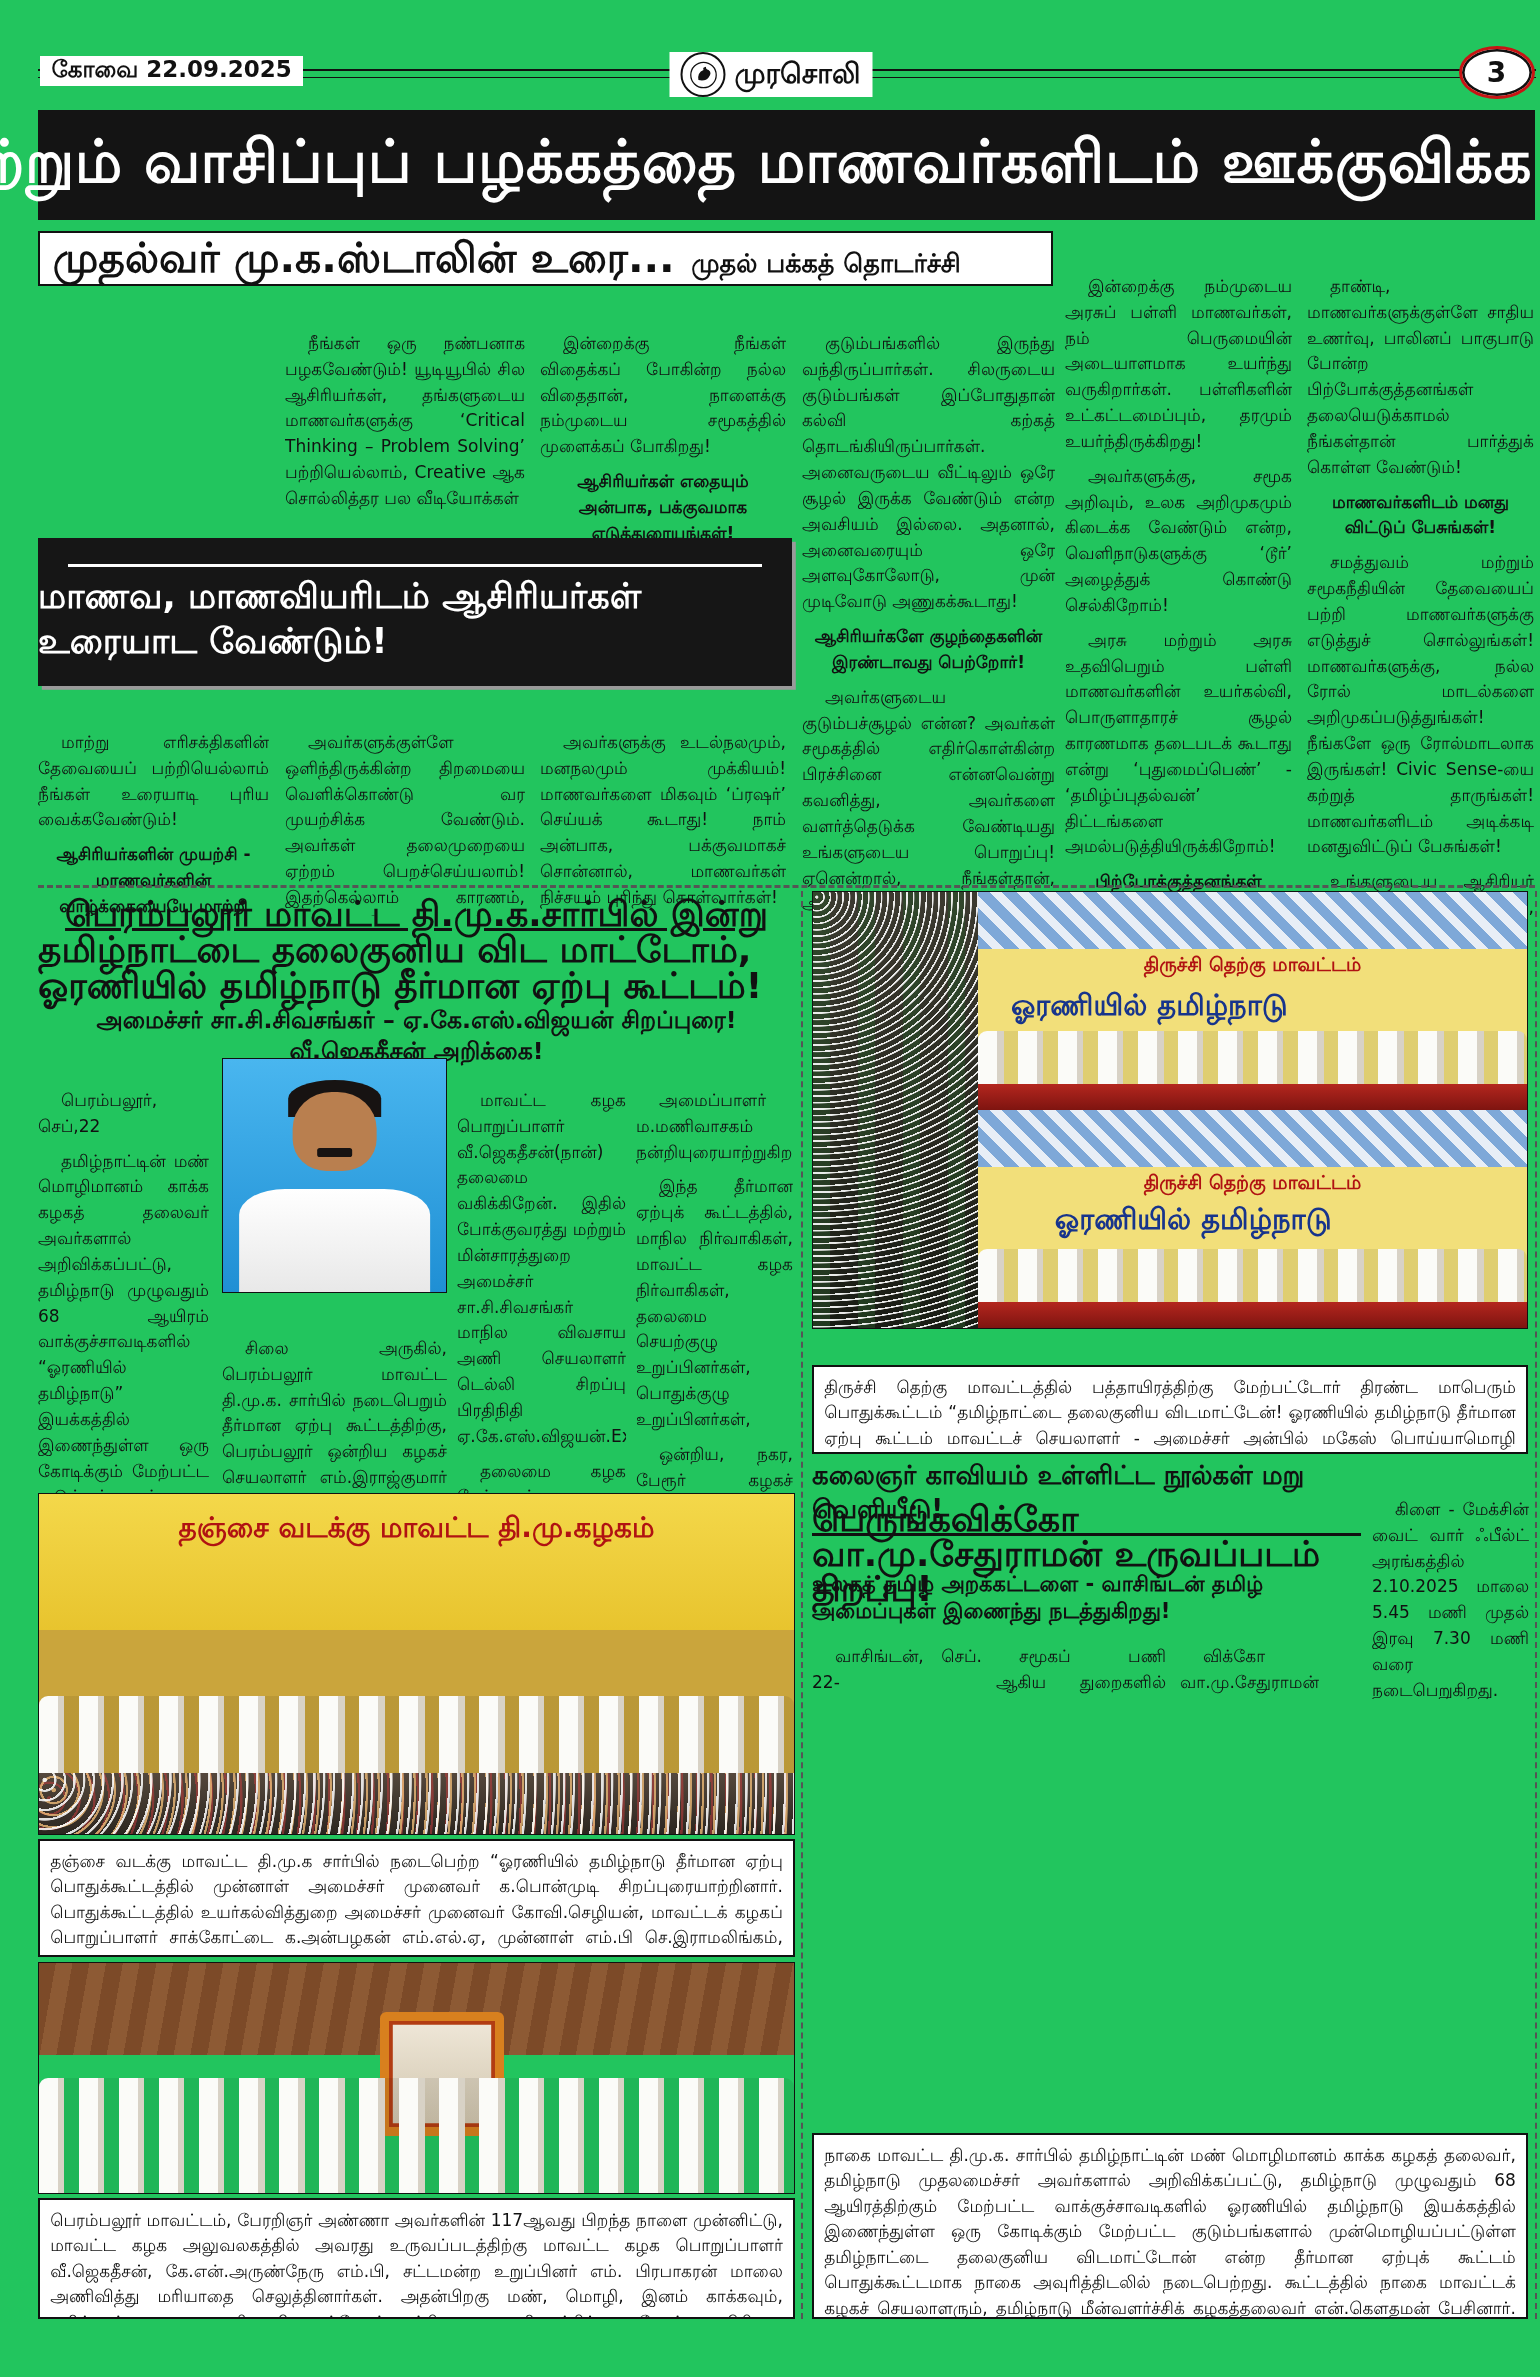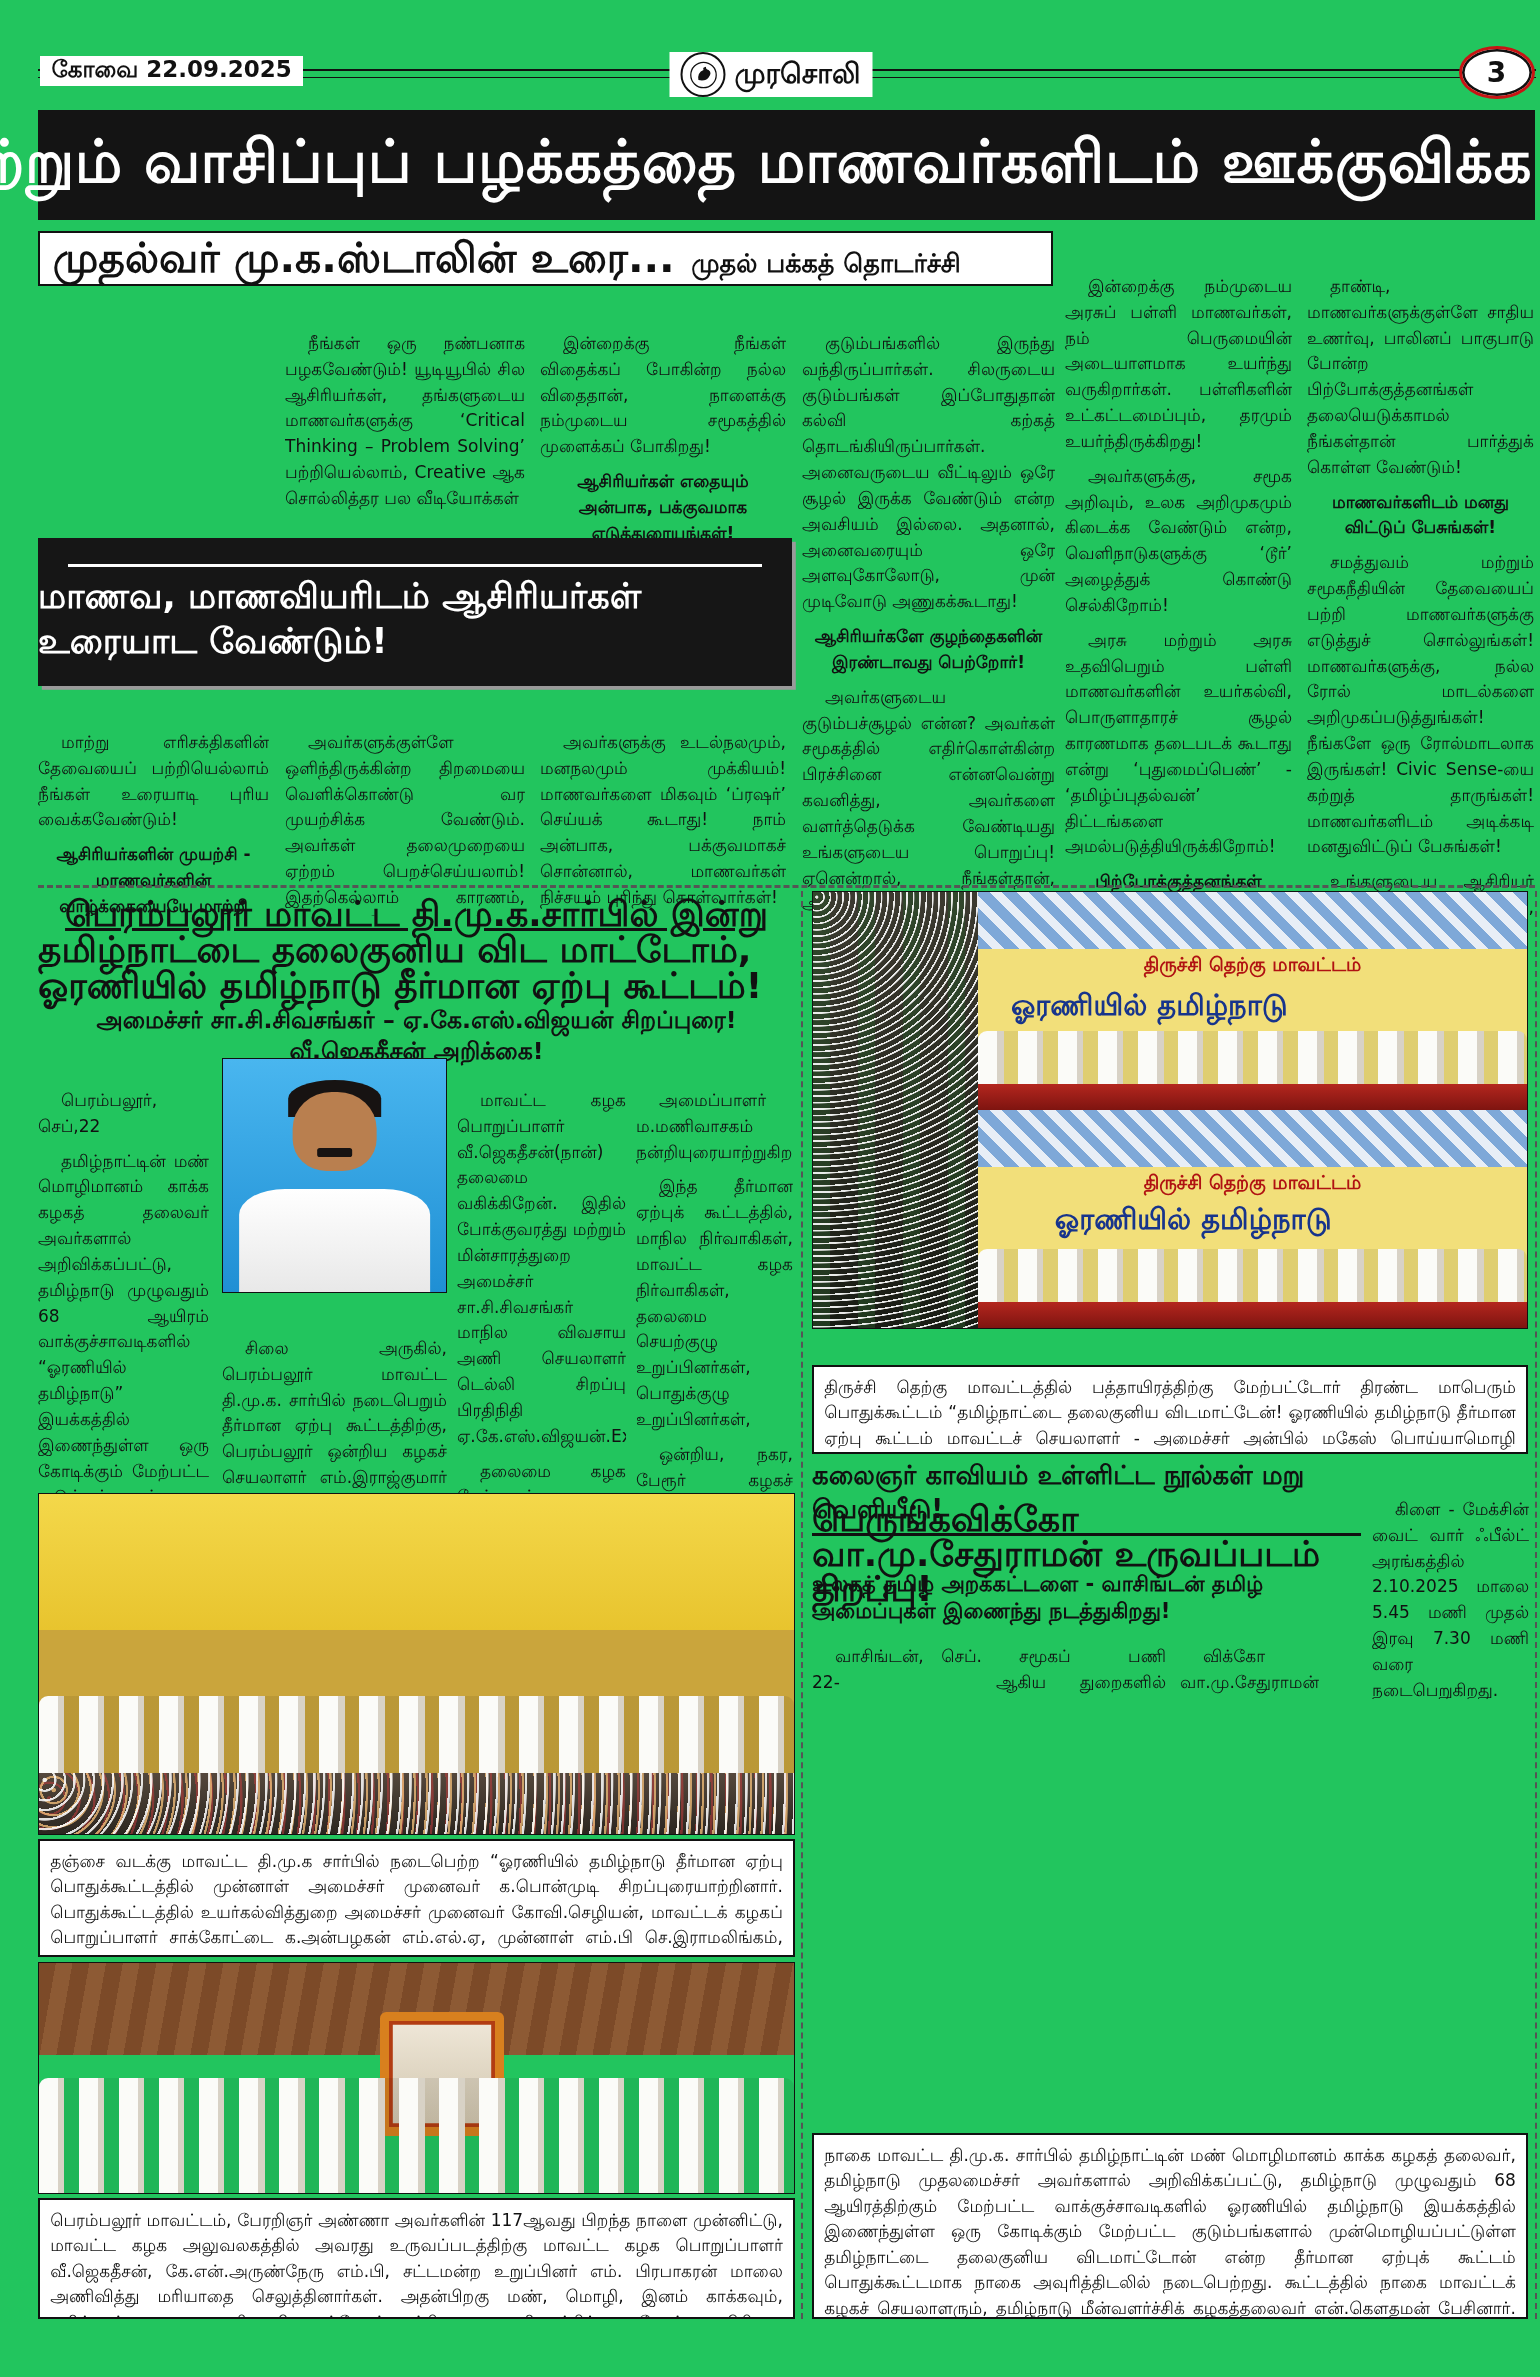--- a/index.html
+++ b/index.html
@@ -175,20 +175,21 @@
       <p>தலைமை கழக பேச்சாளர் எம்.பிரபாகரன், பெரம்பலூர் சட்டமன்ற தொகுதி பார்வையாளர் தங்க.சித்தார்த்தன், குன்னம் சட்டமன்ற தொகுதி பார்வையாளர் ஏ.கே.அருண் உள்ளிட்டோர் கலந்து கொள்கின்றனர். மாவட்ட அமைப்புசாரா ஓட்டுநர் அணி</p>
     </div>
   <div class="abs bodycol" style="left:636px;top:1052px;width:157px;height:437px;">
       <p>அமைப்பாளர் ம.மணிவாசகம் நன்றியுரையாற்றுகிறார்.</p>
       <p>இந்த தீர்மான ஏற்புக் கூட்டத்தில், மாநில நிர்வாகிகள், மாவட்ட கழக நிர்வாகிகள், தலைமை செயற்குழு உறுப்பினர்கள், பொதுக்குழு உறுப்பினர்கள்,</p>
       <p>ஒன்றிய, நகர, பேரூர் கழகச் செயலாளர்கள், மாவட்ட அனைத்து அணிகளின் அமைப்பாளர்கள் மற்றும் துணை அமைப்பாளர்கள், முன்னாள், இன்னாள் உள்ளாட்சி அமைப்புகள் பிரதிநிதிகள், கழக முன்னோடிகள் உள்ளிட்ட அனைவரும் கலந்து கொள்ள வேண்டும் என்று கேட்டுக் கொள்கிறேன்.</p>
     </div>
 
   <div class="photo" style="left:38px;top:1493px;width:757px;height:342px;background:#caa53c;">
     <div class="stageyellow" style="top:0;height:40%;"></div>
+    <div class="bannertext red" style="left:0;right:0;top:16.6px;text-align:center;font-size:28px;">தஞ்சை வடக்கு மாவட்ட தி.மு.கழகம்</div>
     <div class="people-row" style="bottom:18%;"></div>
     <div class="crowd" style="position:absolute;left:0;right:0;bottom:0;height:18%;"></div>
   </div>
 
   <div class="abs captionbox" style="left:38px;top:1839px;width:757px;height:118px;">
     <p>தஞ்சை வடக்கு மாவட்ட தி.மு.க சார்பில் நடைபெற்ற “ஓரணியில் தமிழ்நாடு தீர்மான ஏற்பு பொதுக்கூட்டத்தில் முன்னாள் அமைச்சர் முனைவர் க.பொன்முடி சிறப்புரையாற்றினார். பொதுக்கூட்டத்தில் உயர்கல்வித்துறை அமைச்சர் முனைவர் கோவி.செழியன், மாவட்டக் கழகப் பொறுப்பாளர் சாக்கோட்டை க.அன்பழகன் எம்.எல்.ஏ, முன்னாள் எம்.பி செ.இராமலிங்கம், மாவட்டக் கழக நிர்வாகிகள் கோவி.அய்யாராசு, க.நசீர்முகமது, மாநகரச் செயலாளர் சு.ப.தமிழழகன், தலைமைச் செயற்குழு உறுப்பினர் குட்டி இரா.தெட்சிணாமூர்த்தி, மாநில இலக்கிய அணி துணைச் செயலாளர் ஆடுதுறை மு.உத்திராபதி, ஒன்றியச் செயலாளர்கள் கோ.தாமரைசெல்வன், தியாக.சுரேஷ், உள்ளூர் டி.கணேசன், கோ.க.அண்ணாதுரை, கூகூர் சி.அம்பிகாபதி, பி.எஸ்.குமார், எஸ்.கே.முத்துசெல்வம், என்.நாசர், ஜெ.சுதாகர், மிசா மனோகரன், சுந்தர ஜெயபால், இர.உதயசந்திரன், சரவணன் உள்ளிட்ட பகுதி, பேரூர் செயலாளர்கள், பொதுக்குழு உறுப்பினர்கள், மாநகரக் கழக நிர்வாகிகள் மற்றும் சார்பு அணியினர் கழக முன்னோடிகள் கலந்து கொண்டு உறுதிமொழி ஏற்றனர்.</p>
   </div>
 
   <div class="photo" style="left:38px;top:1962px;width:757px;height:232px;">
     <div class="roof" style="position:absolute;left:0;right:0;top:0;height:40%;"></div>

